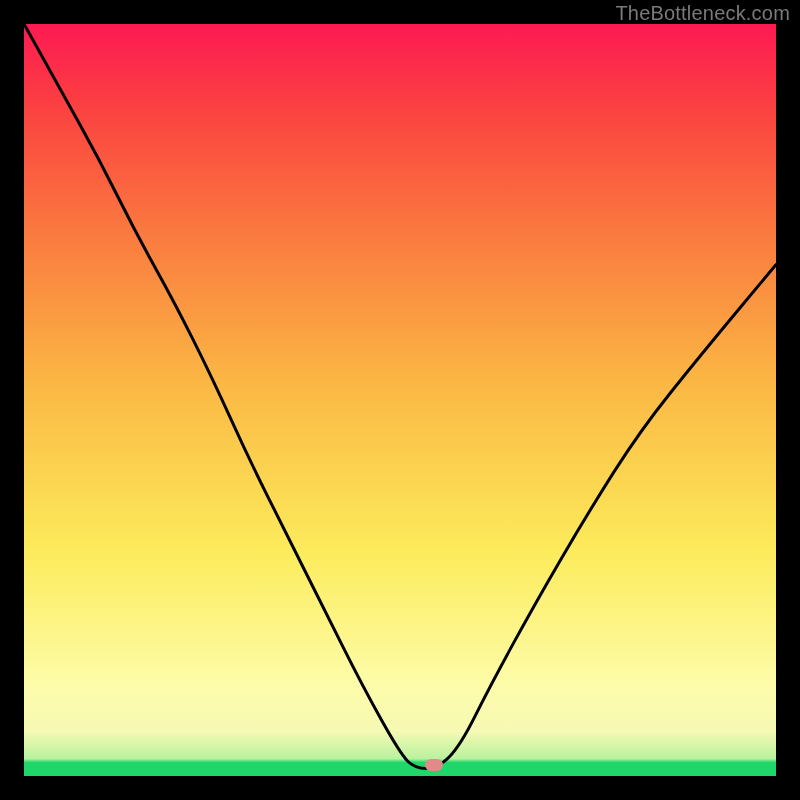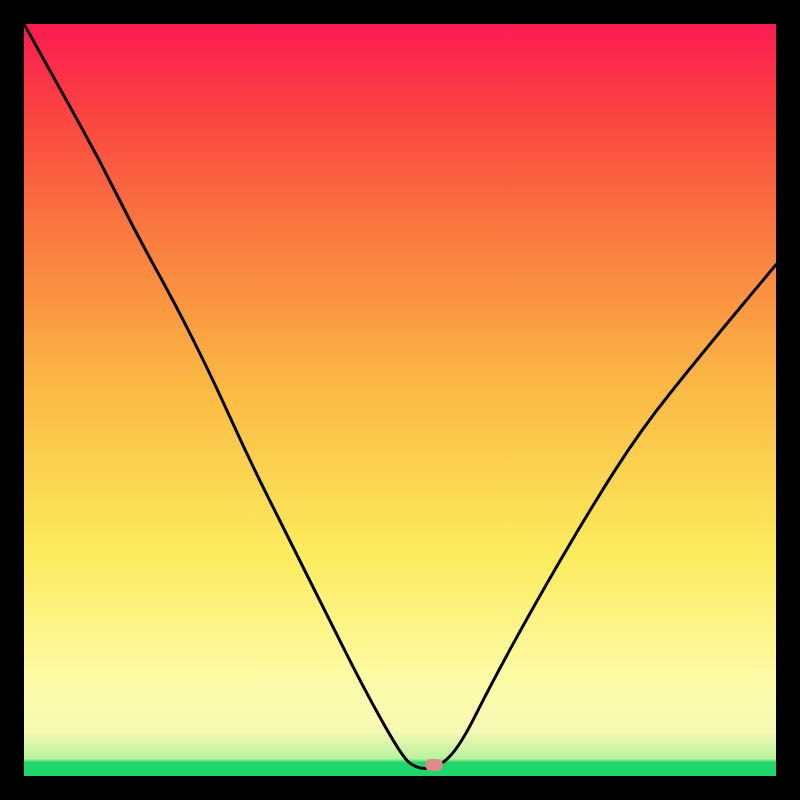--- a/index.html
+++ b/index.html
@@ -69,20 +69,21 @@
     font-size: 20px;
     font-weight: 500;
     letter-spacing: 0.2px;
   }
 </style>
 </head>
 <body>
 
 <div class="outer">
 
+  <div class="watermark">TheBottleneck.com</div>
 
   <div class="plot-area">
 
     <svg class="curve" viewBox="0 0 752 752" preserveAspectRatio="none">
       <path id="curve-path" d="M 0.0 0.0 Q 0.0 0.0 18.8 33.8 Q 37.6 67.7 56.4 101.5 Q 75.2 135.4 94.0 173.0 Q 112.8 210.6 131.6 244.4 Q 150.4 278.2 169.2 315.8 Q 188.0 353.4 206.8 394.8 Q 225.6 436.2 244.4 473.8 Q 263.2 511.4 282.0 549.0 Q 300.8 586.6 319.6 624.2 Q 338.4 661.8 357.2 695.6 Q 376.0 729.4 383.5 737.0 Q 391.0 744.5 402.3 744.5 Q 413.6 744.5 424.9 733.2 Q 436.2 721.9 451.2 691.8 Q 466.2 661.8 488.8 620.4 Q 511.4 579.0 537.7 533.9 Q 564.0 488.8 590.3 447.4 Q 616.6 406.1 646.7 368.5 Q 676.8 330.9 714.4 285.8 T 752.0 240.6"></path>
     </svg>
 
     <div id="marker" class="marker" style="left: 409.84px; top: 740.72px;"></div>
   </div>
 

